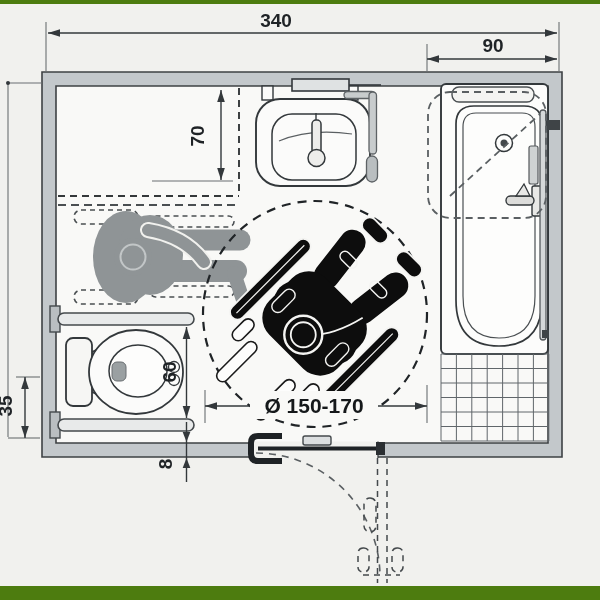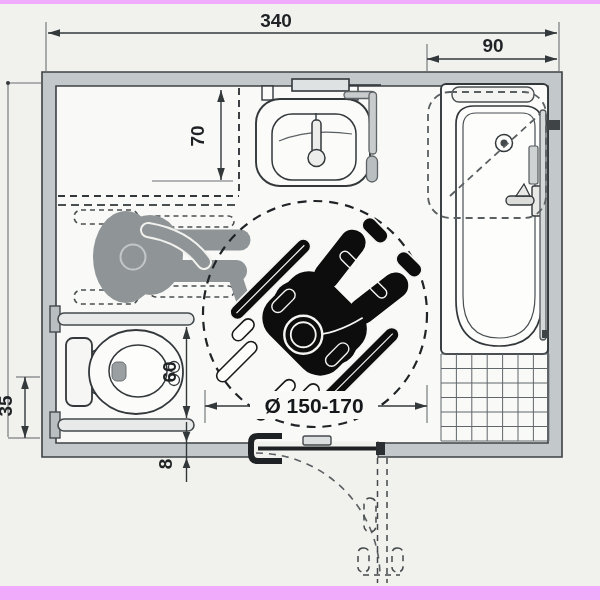--- a/index.html
+++ b/index.html
@@ -1,16 +1,16 @@
 <!DOCTYPE html>
 <html><head>
 <meta charset="utf-8">
 <style>
   html,body{margin:0;padding:0;background:#ffffff;}
-  #stage{position:relative;width:600px;height:600px;background:#f0abfc;overflow:hidden;
+  #stage{position:relative;width:600px;height:600px;background:#4d7c0f;overflow:hidden;
          font-family:"Liberation Sans",sans-serif;}
   svg{display:block}
   text.dim{font-family:"Liberation Sans",sans-serif;font-weight:700;font-size:19px;fill:#1f2326;}
   text.dia{font-family:"Liberation Sans",sans-serif;font-weight:700;font-size:21px;fill:#15181a;}
   .thin{stroke:#6a6f72;stroke-width:1.1;fill:none}
   .dimline{stroke:#33383b;stroke-width:1.4;fill:none}
   .arrow{fill:#33383b;stroke:none}
 </style>
 </head>
 <body>

